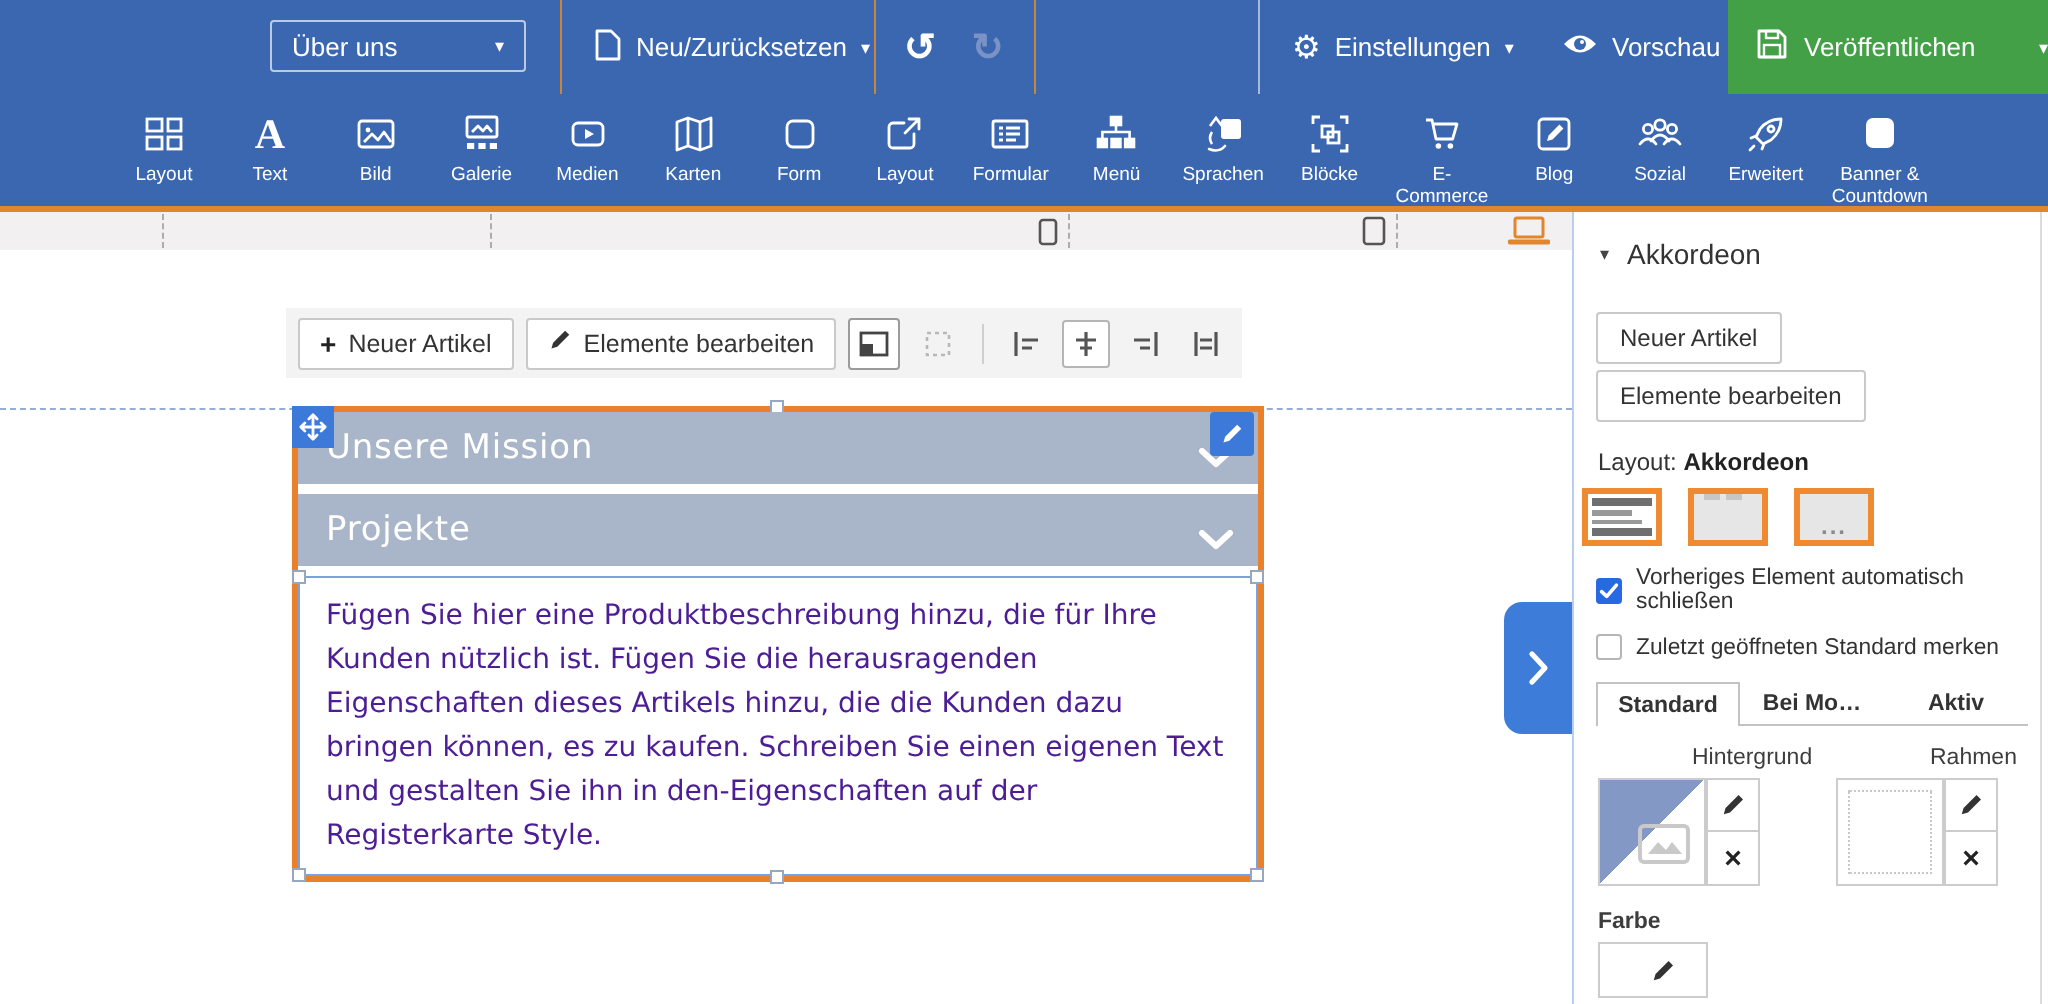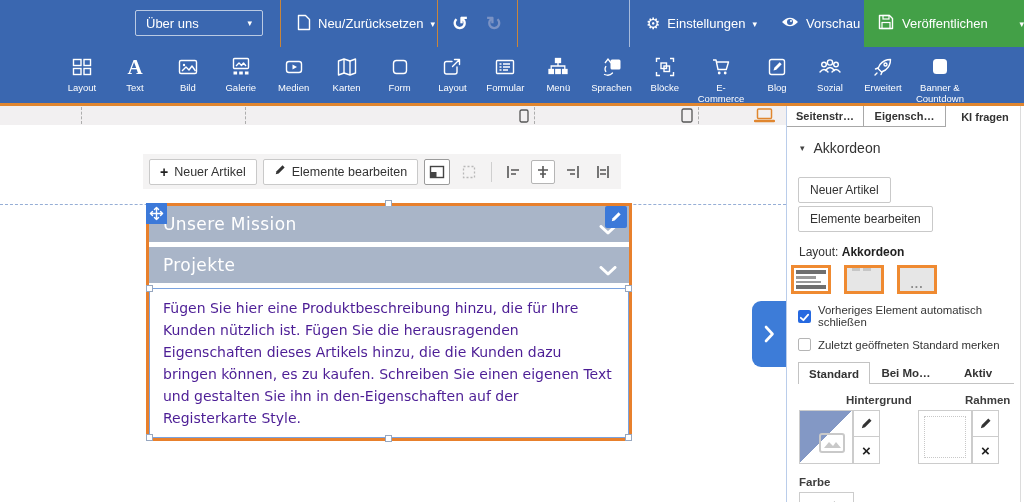--- a/index.html
+++ b/index.html
@@ -102,21 +102,21 @@
     font-size:12px; font-weight:bold; letter-spacing:1px; line-height:10px; }
   .chk-row { display:flex; align-items:center; gap:7px; margin:10px 0 0 11px; }
   .chk { width:13px; height:13px; border-radius:2px; flex:none; position:relative; cursor:pointer; }
   .chk.on { background:#2669E0; }
   .chk.off { background:#fff; border:1px solid #B5B5B5; }
   .chk-label { font-size:11.4px; color:#333; }
   .style-tabs { display:flex; margin:11px 0 0 11px; height:22px; font-size:11.5px; font-weight:bold; color:#333; width:216px; }
   .style-tab { width:72px; display:flex; align-items:center; justify-content:center; cursor:pointer;
     border-bottom:1px solid #C3C3C3; }
   .style-tab.active { background:#fff; border:1px solid #C3C3C3; border-bottom:none; }
-  .field-labels { display:flex; margin:10px 0 0 12px; font-size:11.5px; font-weight:bold; color:#3D3D3D;padding-left:47px; }
+  .field-labels { display:flex; margin:10px 0 0 12px; font-size:11.5px; font-weight:normal; color:#3D3D3D;padding-left:47px; }
   .field-labels .fl1 { width:119px; }
   .previews { display:flex; margin:4px 0 0 12px; }
   .preview-box { width:54px; height:54px; border:1px solid #CCC; background:#fff; position:relative; }
   .preview-box.bg { background:linear-gradient(to bottom right, #8398C5 49.6%, #ffffff 50%); }
   .preview-box.bg svg { position:absolute; right:7px; bottom:10px; }
   .preview-box.frame::after { content:""; position:absolute; inset:5px; border:1px dotted #C8C8C8; }
   .mini-col { display:flex; flex-direction:column; }
   .mini-btn { width:27px; height:27px; background:#fff; border:1px solid #CCC; display:flex;
     align-items:center; justify-content:center; cursor:pointer; }
   .mini-btn + .mini-btn { border-top:none; }
@@ -473,31 +473,20 @@
     </div>
   </div>
 
   <div class="collapse-handle">
     <svg width="11" height="18" viewBox="0 0 11 18">
         <path d="M2 2 L8.5 9 L2 16" stroke="#fff" stroke-width="2.6" fill="none" stroke-linecap="round" stroke-linejoin="round"></path>
       </svg>
   </div>
 
   <div class="sidebar">
-    <div class="sb-tabs">
-      <div class="sb-tab">
-          <span>Seitenstr…</span>
-        </div>
-      <div class="sb-tab">
-          <span>Eigensch…</span>
-        </div>
-      <div class="sb-tab">
-          <span>KI fragen</span>
-        </div>
-    </div>
 
     <div class="sb-section">
       <span class="tri">▾</span>
       <span class="ttl">Akkordeon</span>
     </div>
 
     <div>
       <button class="sb-btn first">Neuer Artikel</button>
     </div>
     <div>

